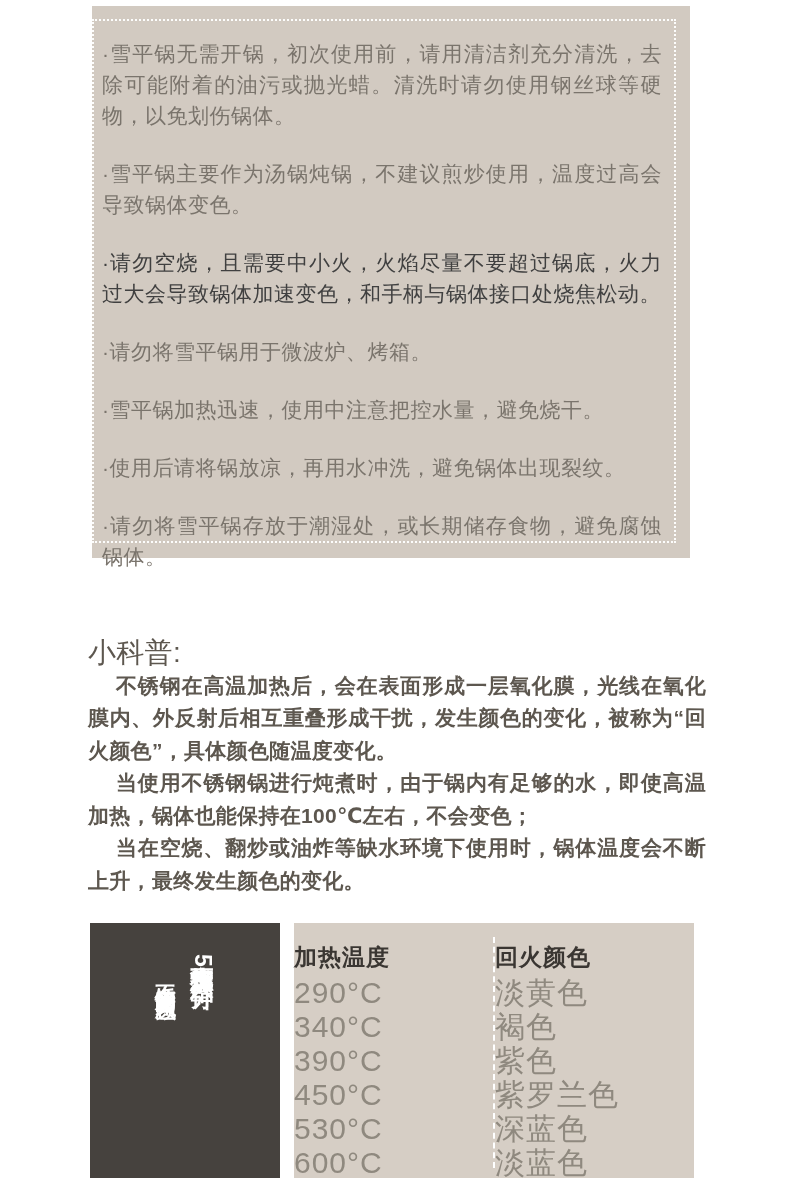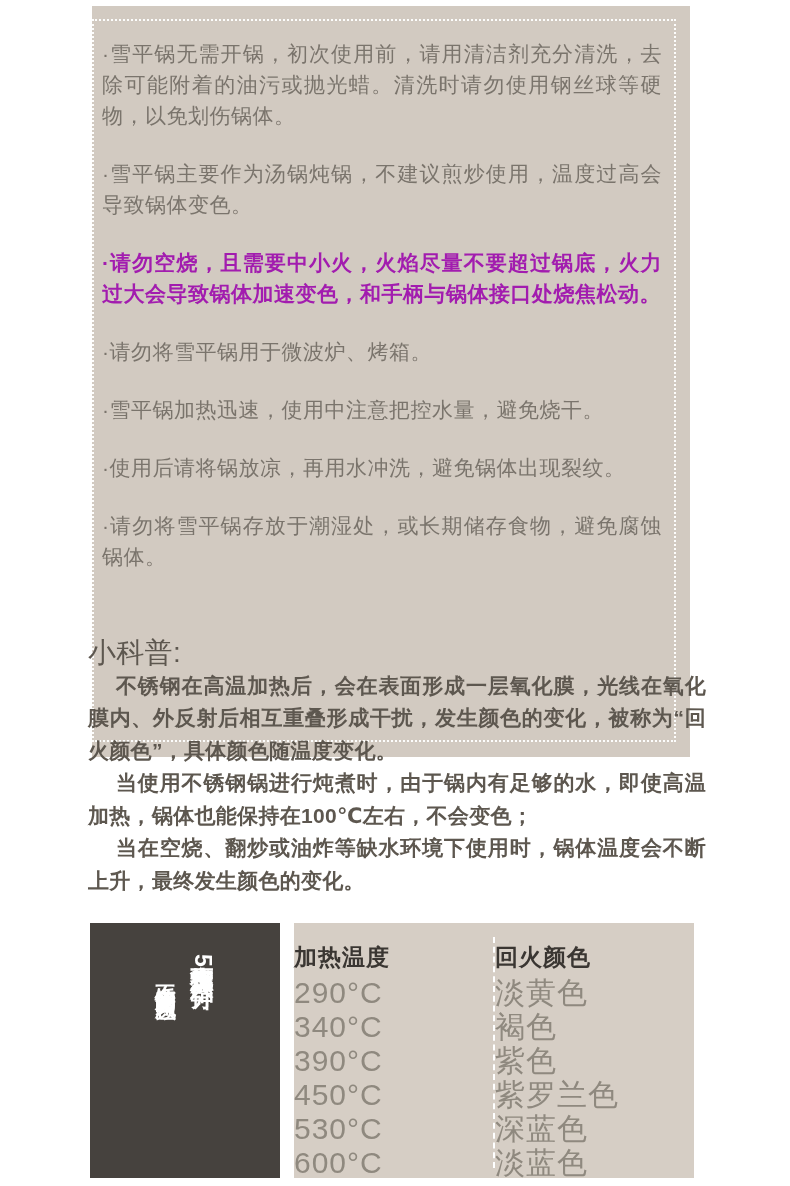--- a/index.html
+++ b/index.html
@@ -2,32 +2,32 @@
 <html lang="zh"><head>
 <meta charset="utf-8">
 <style>
   html,body{margin:0;padding:0;}
   body{
     width:790px;height:1186px;position:relative;background:#ffffff;
     font-family:"Liberation Sans","DejaVu Sans",sans-serif;overflow:hidden;
   }
   
   .notice-box{
-    position:absolute;left:92px;top:6px;width:598px;height:751px;
+    position:absolute;left:92px;top:6px;width:598px;height:552px;
     background:#d2cac1;box-sizing:border-box;padding:13px 14px 15px 0;
   }
   .notice-inner{
     width:100%;height:100%;box-sizing:border-box;
     border:2px dotted #fdfdfc;padding:17px 12px 10px 8px;
   }
   .notice-item{
     margin:0 0 27px 0;font-size:21px;line-height:31px;
     color:#7a746c;letter-spacing:0.5px;text-align:justify;
   }
-  .notice-item.bold{font-weight:bold;color:#a21caf;}
+  .notice-item.bold{font-weight:normal;color:#404040;}
   .notice-item:last-child{margin-bottom:12px;}
   
   .science{
     position:absolute;left:88px;top:637px;width:618px;
     font-size:21px;line-height:32.5px;color:#5d574f;letter-spacing:0.3px;
   }
   .science-heading{margin:0;font-size:28px;font-weight:normal;}
   .science p{margin:0;text-indent:28px;text-align:justify;font-weight:bold;}
   
   .temper-panel{

